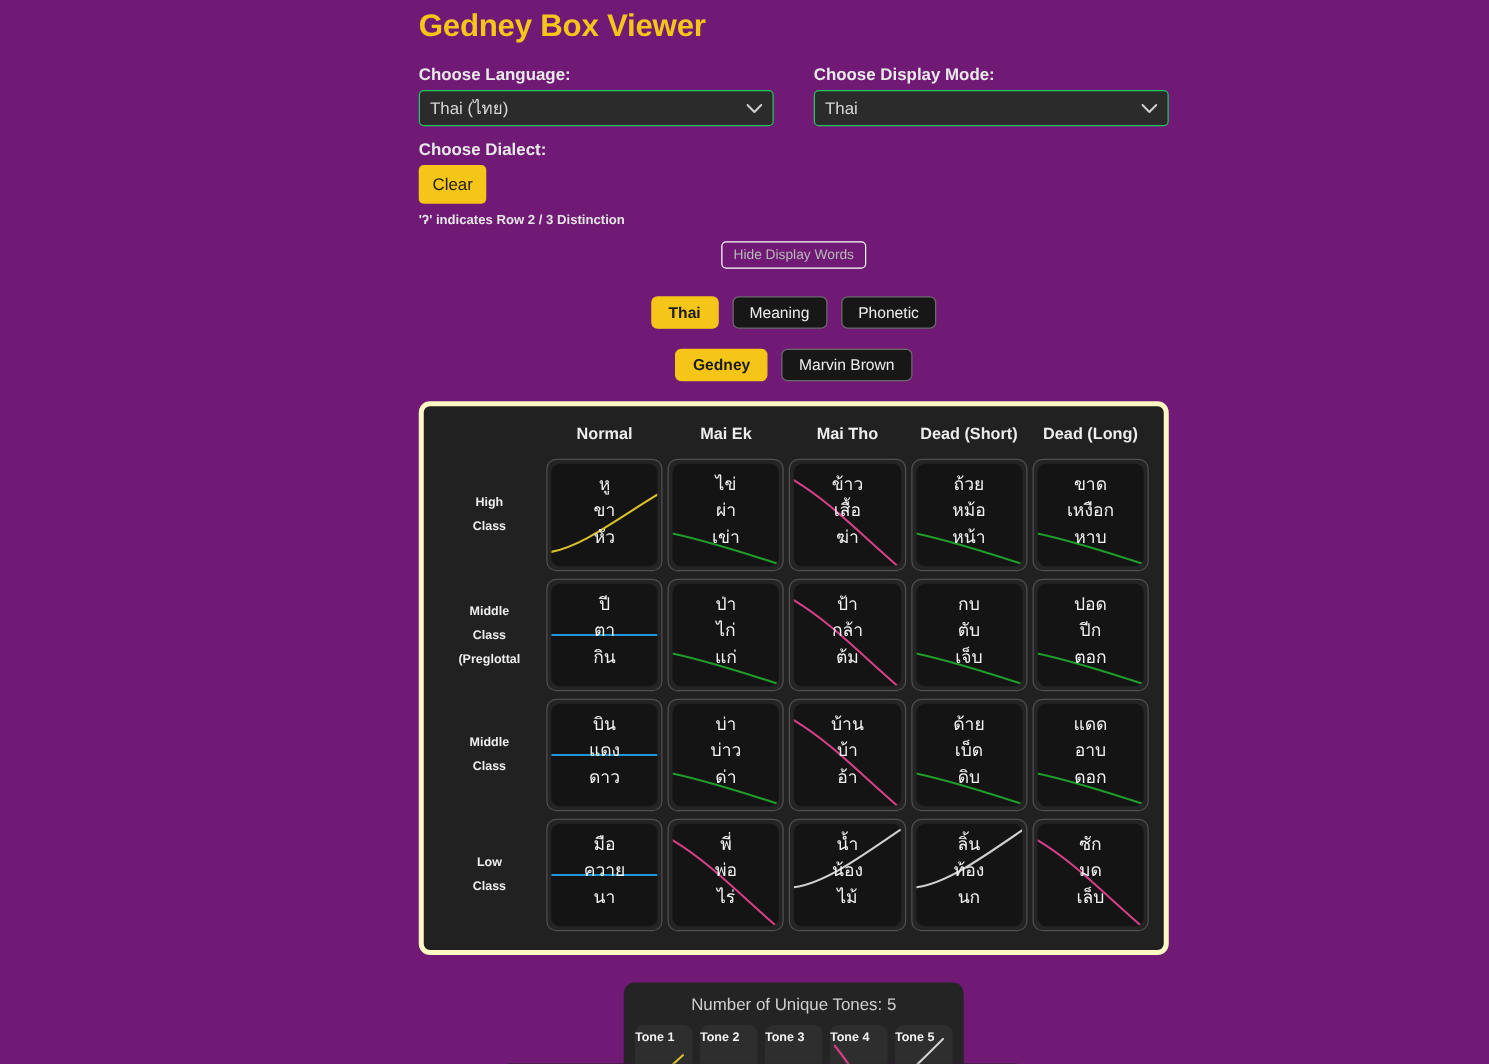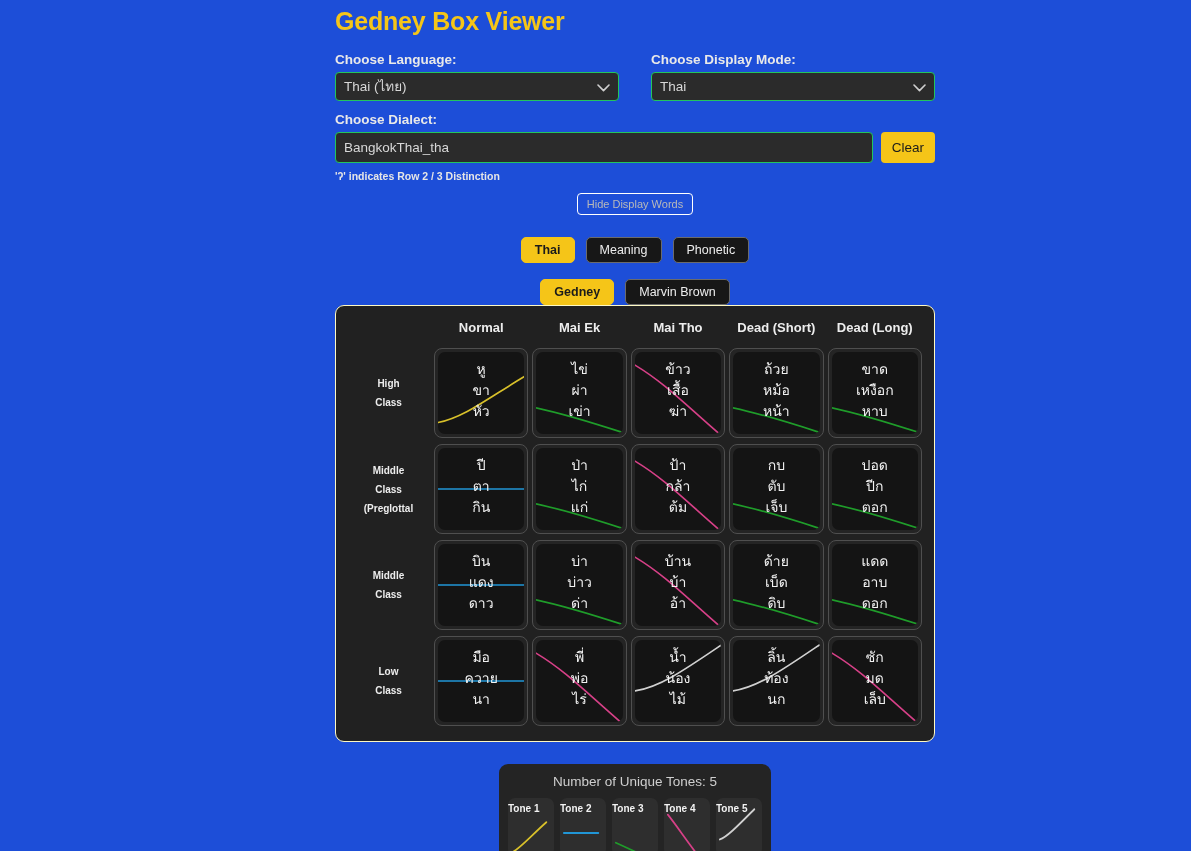--- a/index.html
+++ b/index.html
@@ -3,21 +3,21 @@
 <meta charset="utf-8">
 <style>
   * { box-sizing: border-box; }
   html, body {
     margin: 0; padding: 0;
     width: 1191px; height: 851px;
     background: #1b1b1b;
     font-family: "Liberation Sans", sans-serif;
     overflow: hidden;
   }
-  #page { position: relative; width: 1191px; height: 851px; background: #1d4ed8; }
+  #page { position: relative; width: 1191px; height: 851px; background: #701a75; }
 
   .content { position: absolute; left: 335px; top: 0px; width: 600px; }
 
   .app-title {
     color: #f5c518;
     font-size: 25px;
     font-weight: bold;
     letter-spacing: -0.2px;
     margin: 0;
     padding-top: 6px;
@@ -108,21 +108,22 @@
   }
   .tbtn.active {
     background: #f5c518;
     color: #1b1b1b;
     border-color: #f5c518;
     font-weight: bold;
   }
 
   
   .grid-panel {
-    border: 1px solid #fef9c3;
+    margin-top: 16px;
+    border: 4px solid #fef9c3;
     border-radius: 9px;
     background: #212121;
     padding: 8px 10px 12px 10px;
   }
   table.gedney { width: 100%; border-collapse: collapse; table-layout: fixed; }
   table.gedney col.rowhead { width: 86px; }
   .colhead {
     color: #ededed;
     font-size: 13px;
     font-weight: bold;
@@ -235,21 +236,20 @@
                 <path d="M1 1 L6.5 6.6 L12 1" stroke="#cfcfcf" stroke-width="1.6" fill="none" stroke-linecap="round" stroke-linejoin="round"></path>
               </svg>
           </span>
         </div>
       </div>
     </div>
 
     <div class="dialect-block">
       <div class="field-label">Choose Dialect:</div>
       <div class="dialect-row">
-        <input class="ctl" type="text" value="BangkokThai_tha" style="">
         <button class="clear-btn">Clear</button>
       </div>
       <div class="note">'ʔ' indicates Row 2 / 3 Distinction</div>
     </div>
 
     <div class="center-row">
       <button class="hide-words-btn">Hide Display Words</button>
     </div>
 
     <div class="toggle-row r1" id="mode-toggles">

